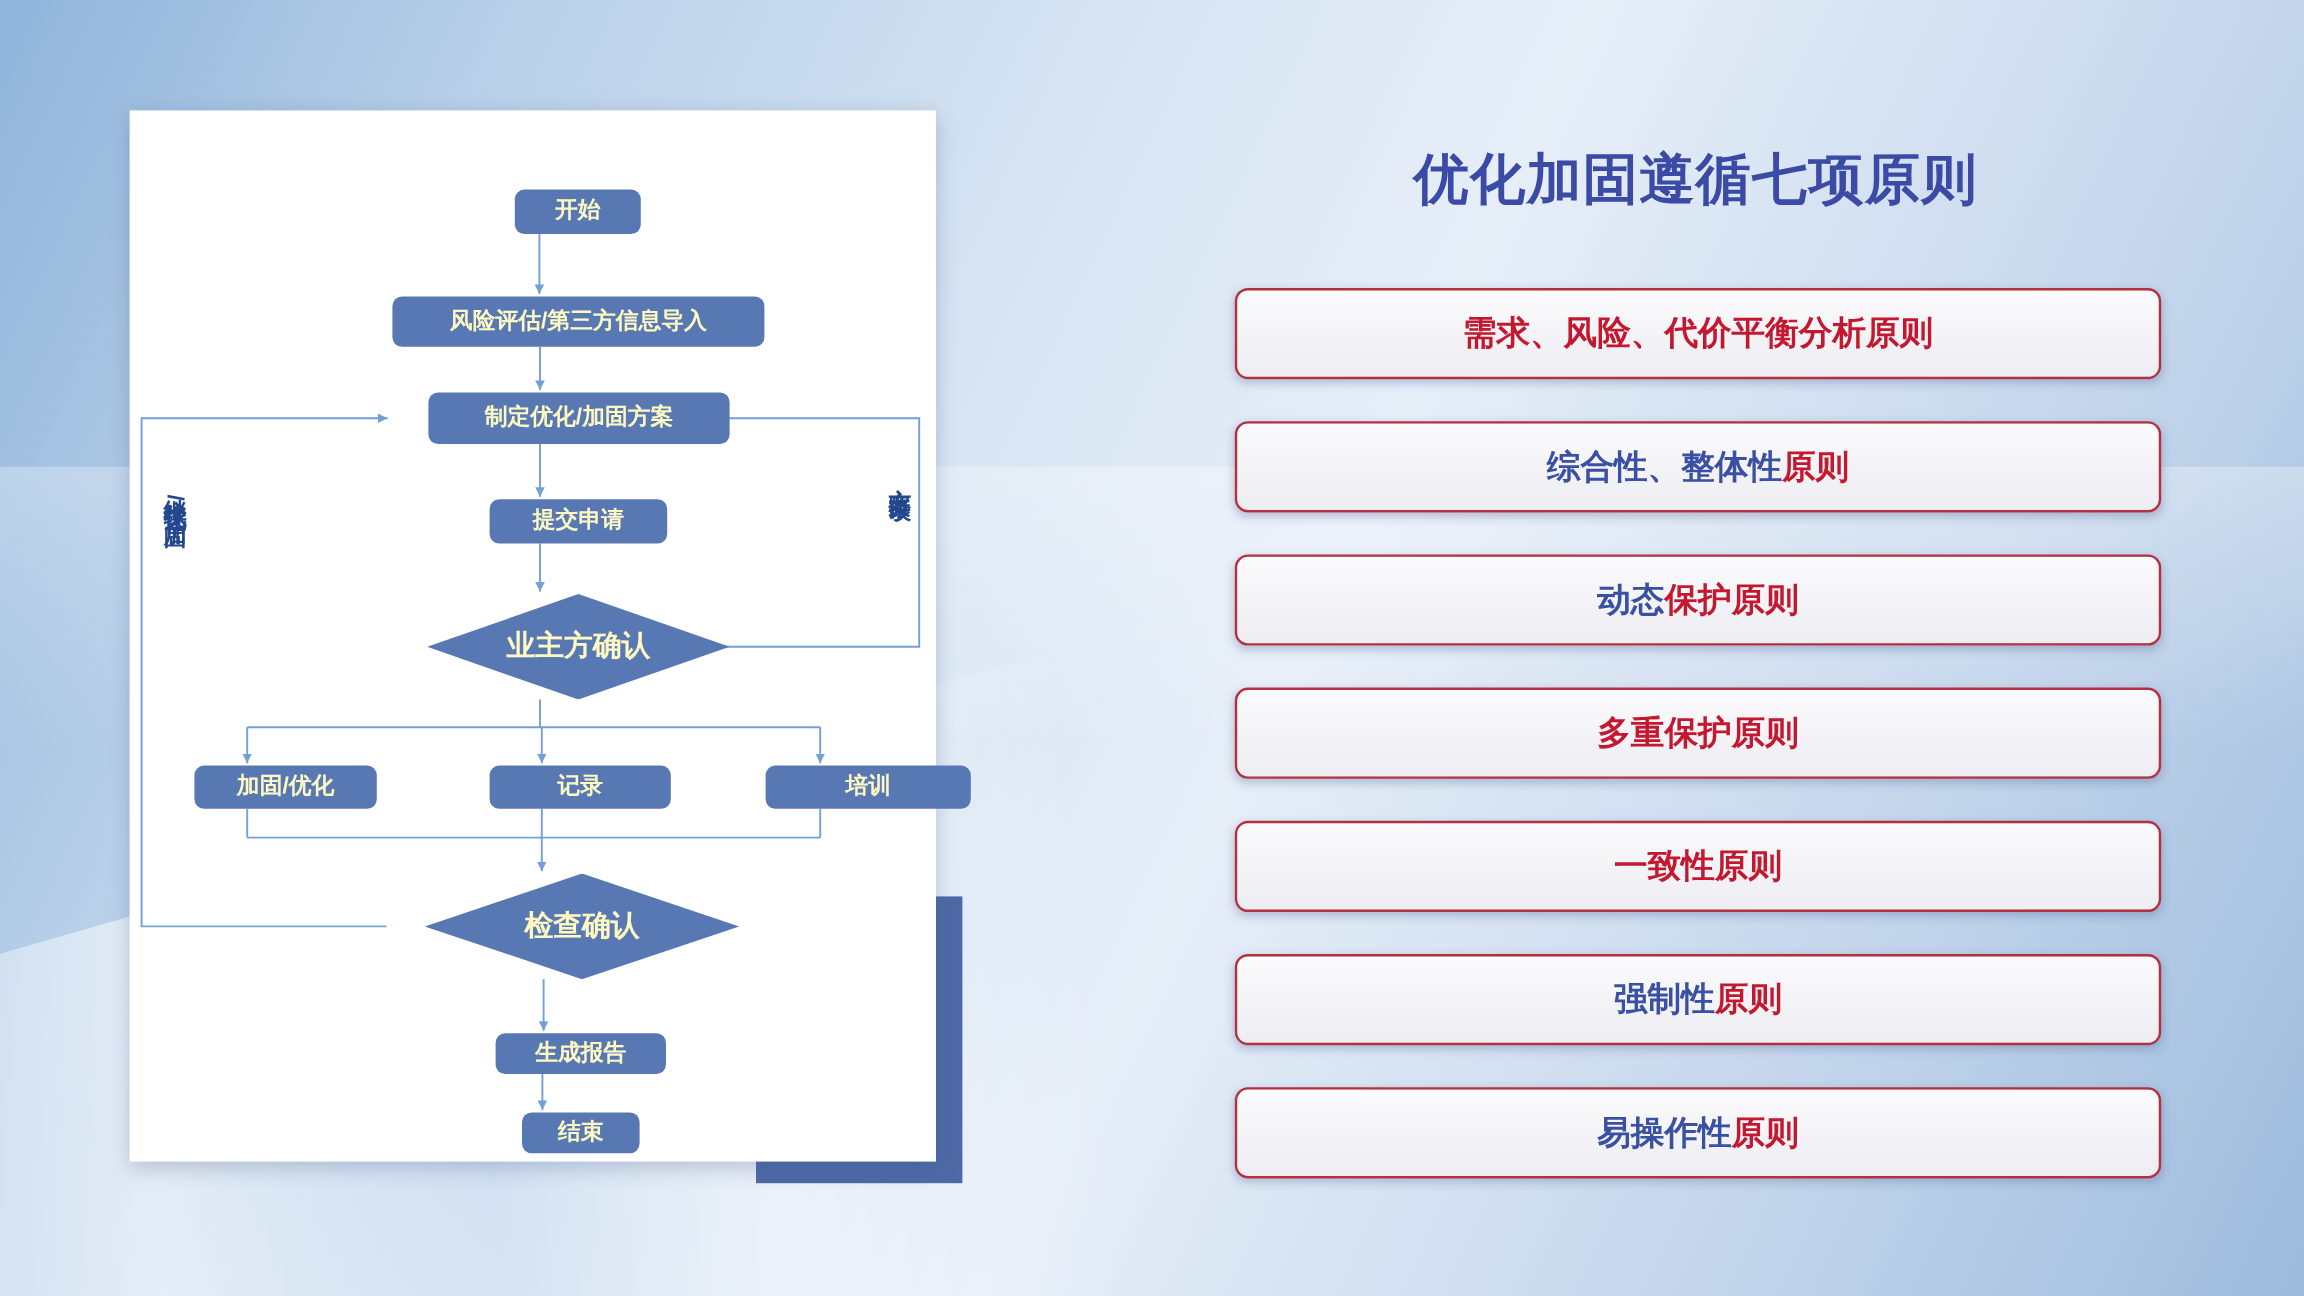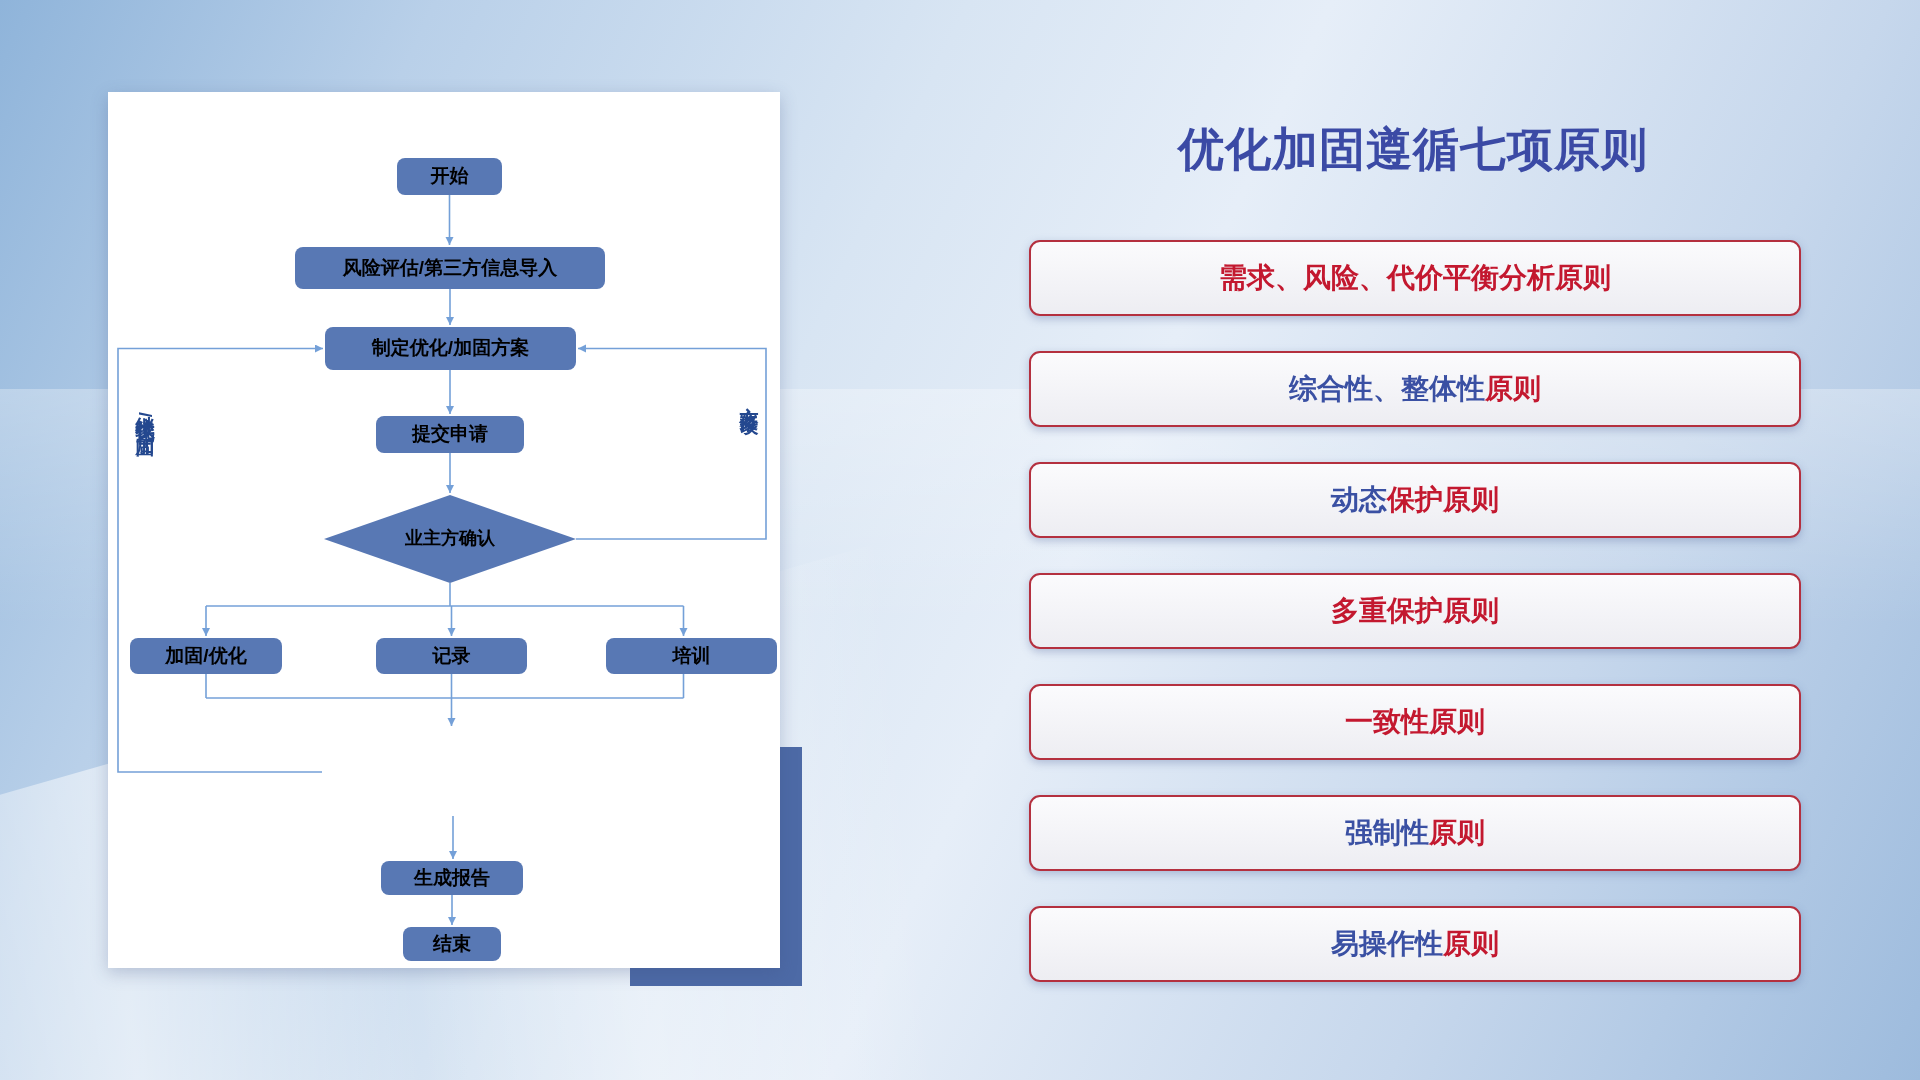--- a/index.html
+++ b/index.html
@@ -28,27 +28,27 @@
     background:#4d6aa6;z-index:1;
   }
   .card{
     position:absolute;left:108px;top:92px;width:672px;height:876px;
     background:#ffffff;z-index:2;
     box-shadow:0 5px 16px rgba(60,80,130,.28);
   }
   .connectors{position:absolute;left:0;top:0;width:672px;height:876px;}
   .node{
     position:absolute;display:flex;align-items:center;justify-content:center;
-    background:#5878b4;color:#000000;font-weight:700;font-size:19px;
-    text-align:center;z-index:3;line-height:1.1;
+    background:#5878b4;color:#fef9c3;font-weight:700;font-size:19px;
+    text-align:center;z-index:3;line-height:1.1;margin-left:32px;
   }
   .node.rect{border-radius:8px;}
   .node.diamond{
     clip-path:polygon(50% 0,100% 50%,50% 100%,0 50%);
-    border-radius:0;font-size:18px;text-align:right;
+    border-radius:0;font-size:24px;text-align:right;
   }
   .vlabel{
     position:absolute;writing-mode:vertical-rl;
     color:#24488f;font-weight:700;font-size:19px;letter-spacing:3px;z-index:3;
   }
   
   .title{
     position:absolute;left:1029px;top:119px;width:768px;height:60px;
     margin:0;text-align:center;line-height:60px;
     font-size:46px;font-weight:800;color:#3b4aa5;letter-spacing:1px;
@@ -109,20 +109,21 @@
     <div class="node rect" style="left:289px;top:66px;width:105px;height:37px;">开始</div>
     <div class="node rect" style="left:187px;top:155px;width:310px;height:42px;">风险评估/第三方信息导入</div>
     <div class="node rect" style="left:217px;top:235px;width:251px;height:43px;">制定优化/加固方案</div>
     <div class="node rect" style="left:268px;top:324px;width:148px;height:37px;">提交申请</div>
     <div class="node diamond" style="left:216px;top:403px;width:252px;height:88px;">业主方确认</div>
 
     <div class="node rect" style="left:22px;top:546px;width:152px;height:36px;">加固/优化</div>
     <div class="node rect" style="left:268px;top:546px;width:151px;height:36px;">记录</div>
     <div class="node rect" style="left:498px;top:546px;width:171px;height:36px;">培训</div>
 
+    <div class="node diamond" style="left:214px;top:636px;width:262px;height:88px;">检查确认</div>
     <div class="node rect" style="left:273px;top:769px;width:142px;height:34px;">生成报告</div>
     <div class="node rect" style="left:295px;top:835px;width:98px;height:34px;">结束</div>
 
     <div class="vlabel" style="left:24px;top:308px;">继续优化/加固</div>
     <div class="vlabel" style="left:628px;top:300px;">方案修改</div>
   </div>
 
   <h1 class="title">优化加固遵循七项原则</h1>
 
   <div class="principle" style="top:240px;">

